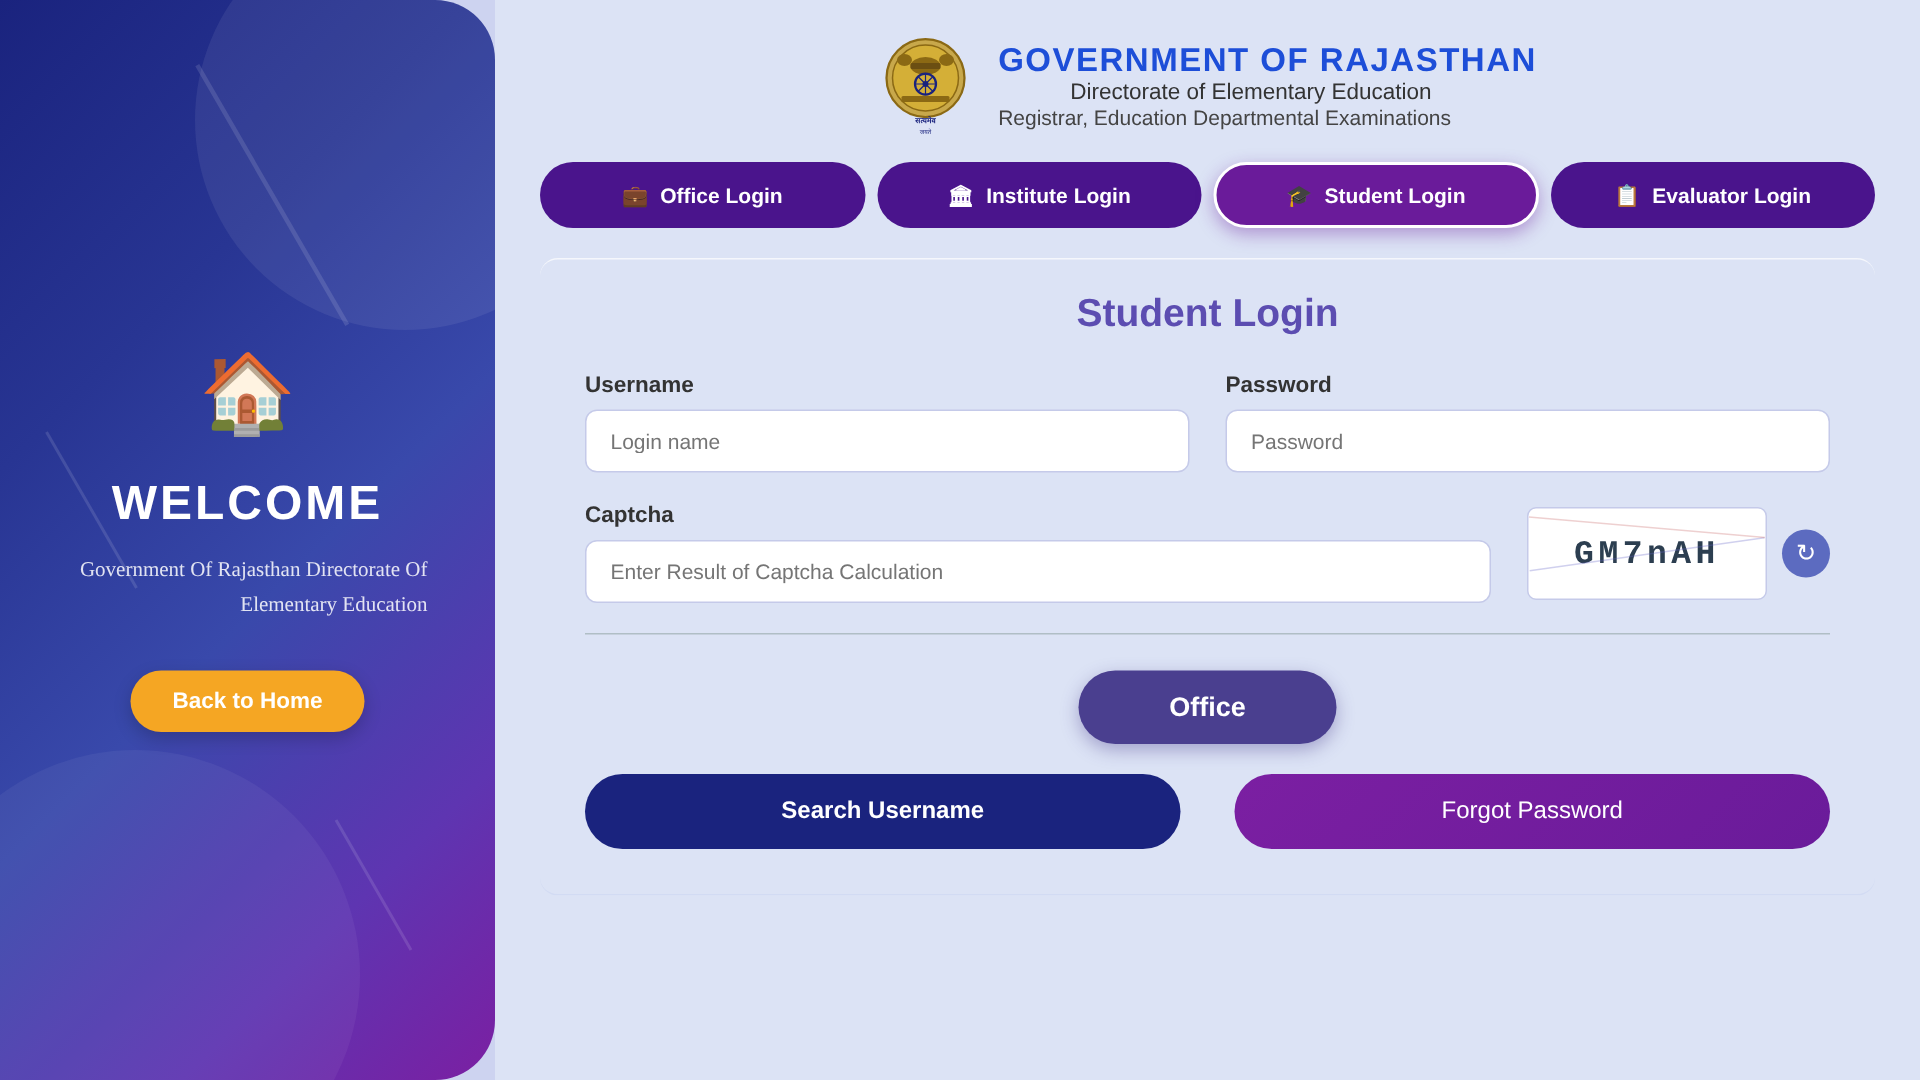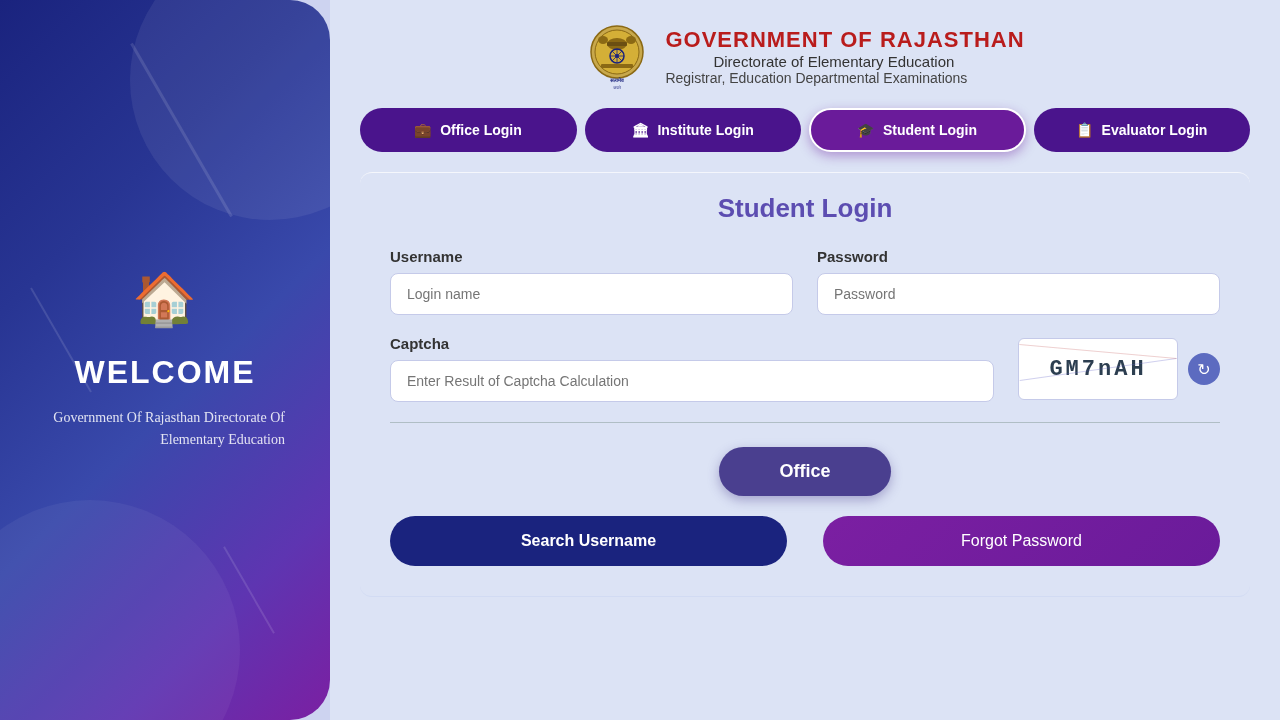--- a/index.html
+++ b/index.html
@@ -160,21 +160,21 @@
     }
 
     .header-text {
       display: flex;
       flex-direction: column;
     }
 
     .header-title {
       font-size: 22px;
       font-weight: 800;
-      color: #b91c1c;
+      color: #1d4ed8;
       letter-spacing: 1px;
     }
 
     .header-sub1 {
       font-size: 15px;
       color: #333;
       font-weight: 500;
       margin-left: 48px;
     }
 
@@ -411,20 +411,21 @@
   <div class="sidebar">
     <div class="deco-lines">
       <div class="deco-line deco-line-1"></div>
       <div class="deco-line deco-line-2"></div>
       <div class="deco-line deco-line-3"></div>
     </div>
     <div class="sidebar-content">
       <div class="home-icon">🏠</div>
       <div class="welcome-text">WELCOME</div>
       <div class="subtitle-text">Government Of Rajasthan Directorate Of Elementary Education</div>
+      <button class="back-home-btn">Back to Home</button>
     </div>
   </div>
 
   <div class="main-content">
 
     <div class="header">
 
       <svg class="emblem" viewBox="0 0 64 72" xmlns="http://www.w3.org/2000/svg">
 
         <circle cx="32" cy="32" r="26" fill="#c8a84b" stroke="#8B6914" stroke-width="1.5"></circle>

